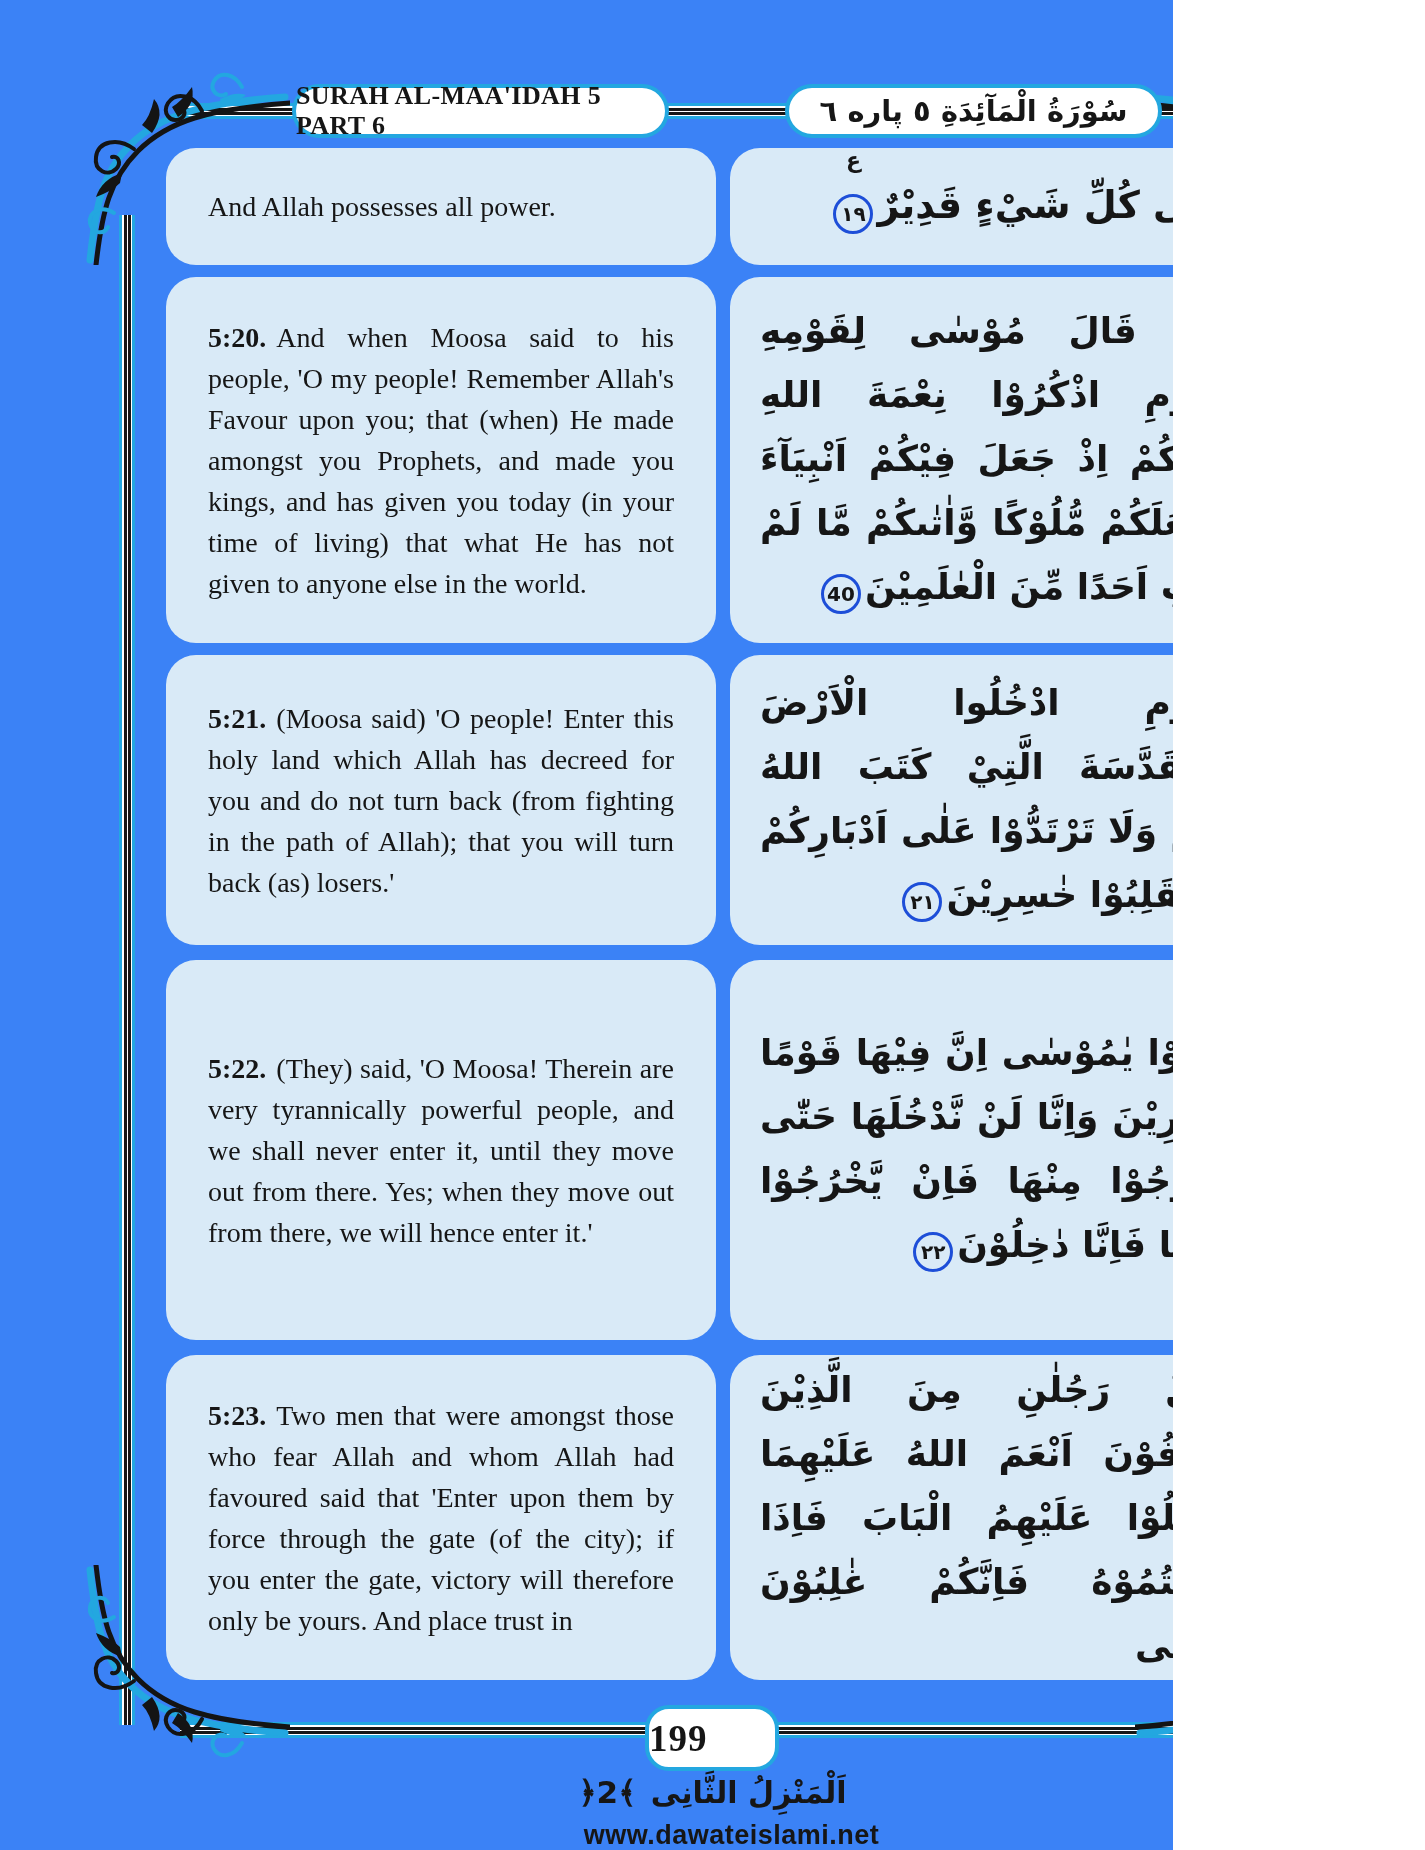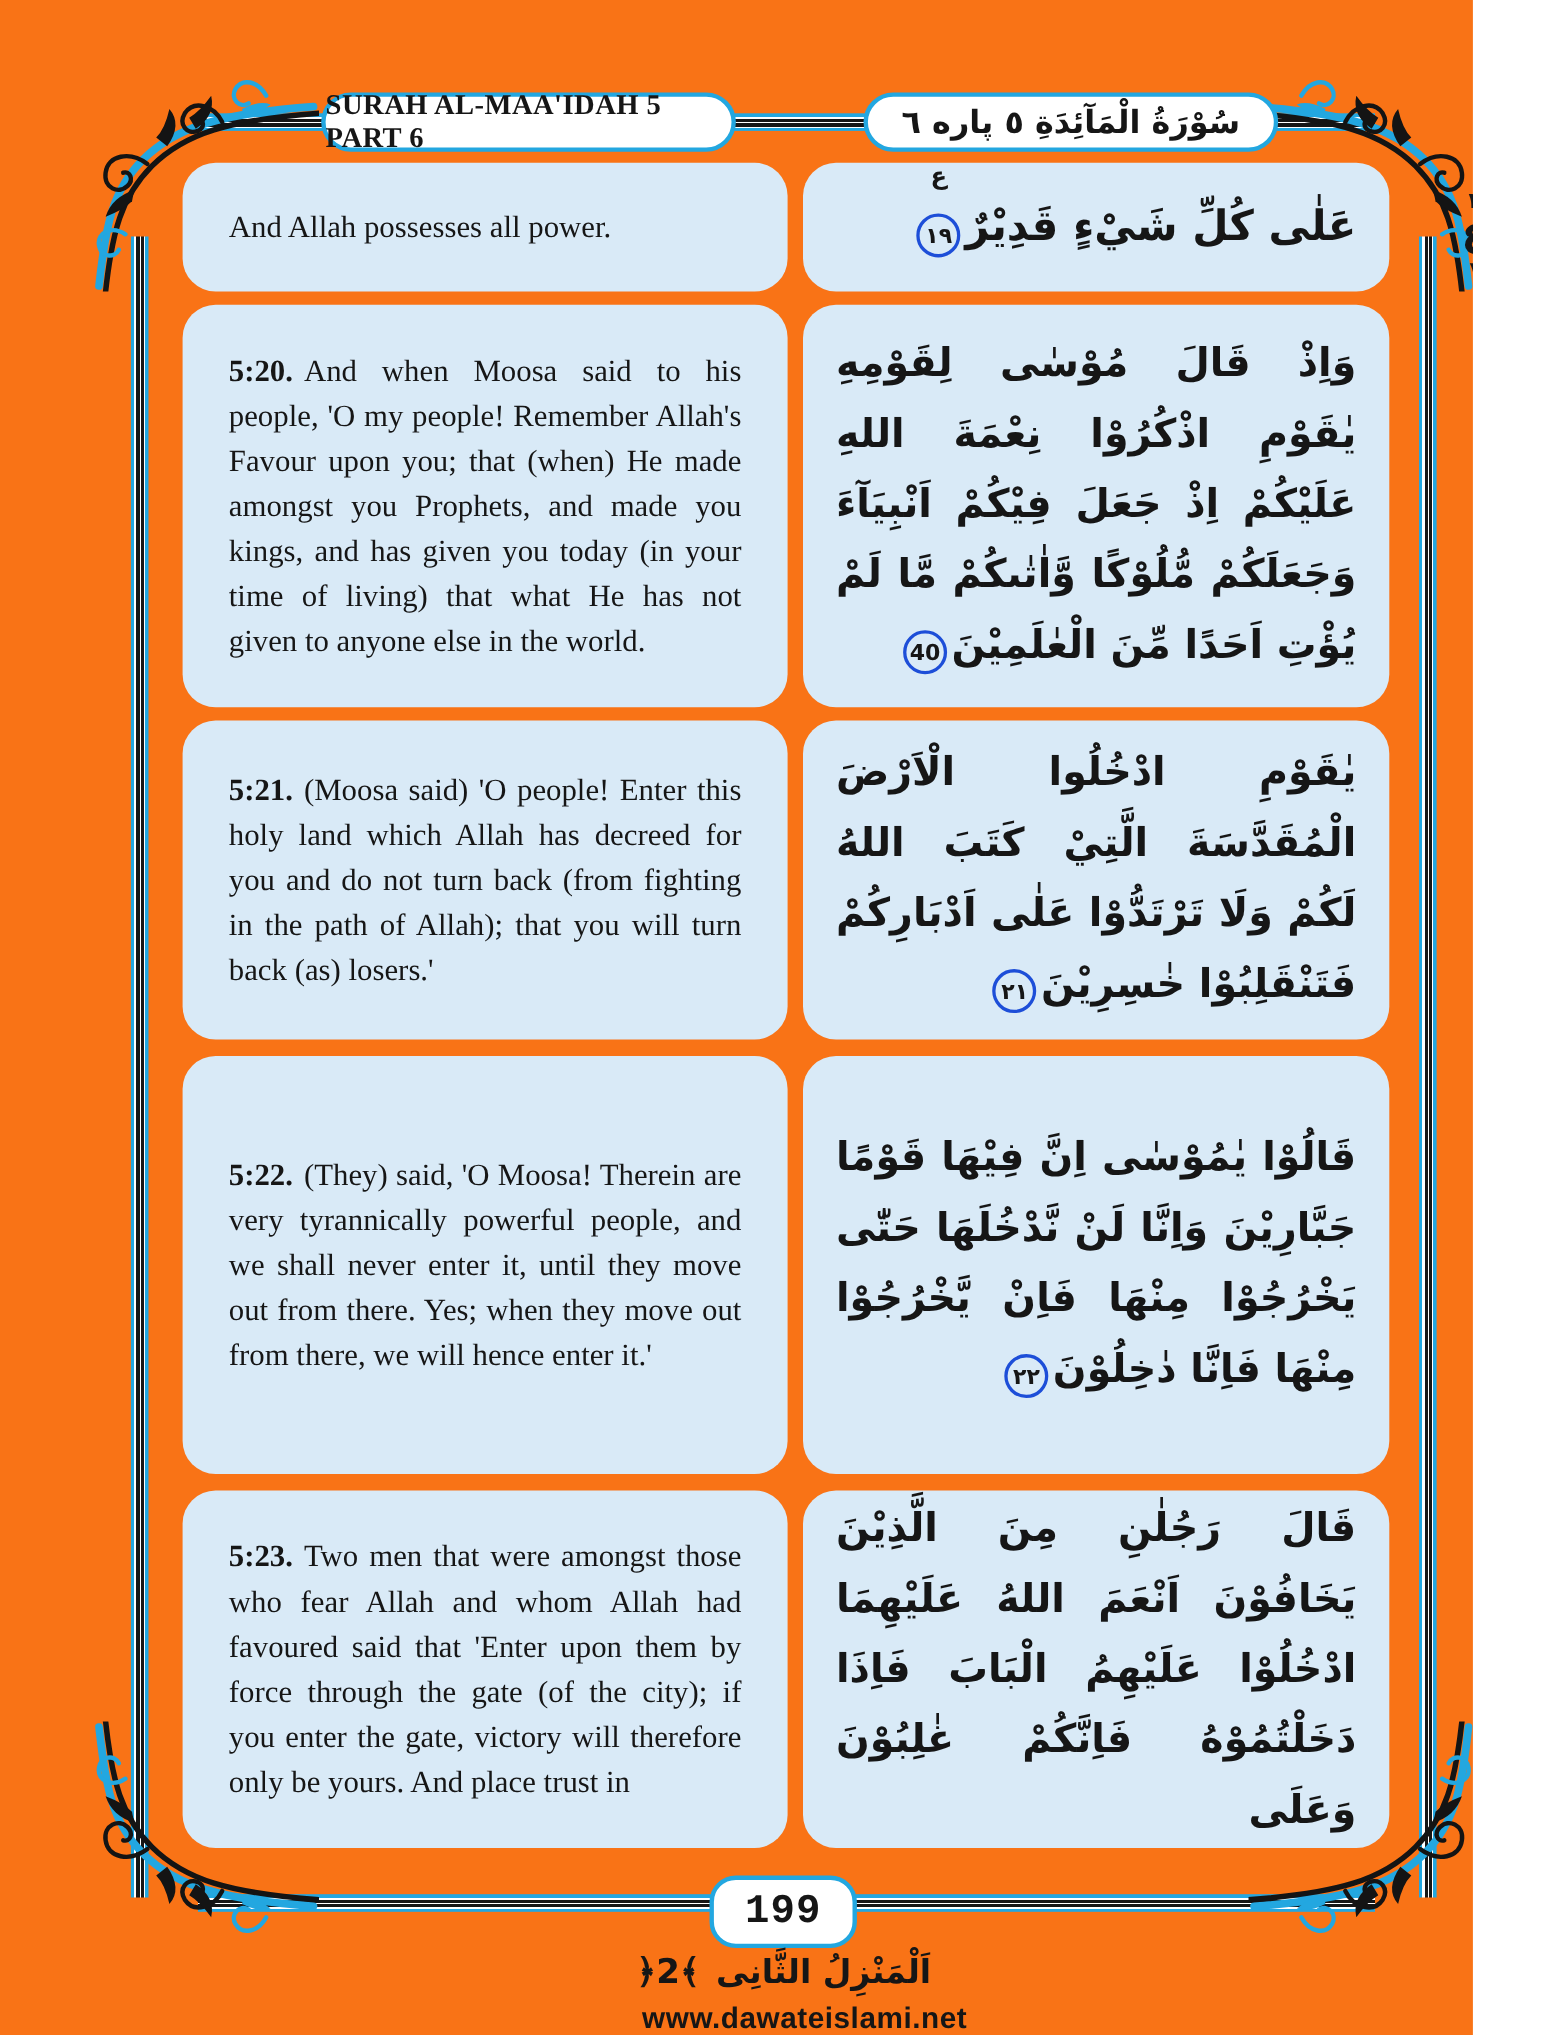--- a/index.html
+++ b/index.html
@@ -1,18 +1,18 @@
 <!DOCTYPE html>
 <html><head>
 <meta charset="utf-8">
 <style>
   html,body{margin:0;padding:0;background:#ffffff;}
   #page{
-    position:relative; width:1339px; height:1850px;
-    background:#f97316; overflow:hidden;
+    position:relative; width:1173px; height:1850px;
+    background:#3b82f6; overflow:hidden;
     font-family:"Liberation Serif", serif; color:#161616;
   }
   
   .h-rule{
     position:absolute; height:16px;
     background:linear-gradient(to bottom,
       #23A7E0 0px,#23A7E0 3px,
       #ffffff 3px,#ffffff 5px,
       #161616 5px,#161616 8px,
       #ffffff 8px,#ffffff 9px,
@@ -105,22 +105,22 @@
   .ruku-sign{
     position:absolute; top:-26px; left:50%; transform:translateX(-50%);
     font-size:22px; line-height:1;
   }
   .ruku-sign:empty{display:none;}
 
   
   #page-capsule{
     position:absolute; top:1705px; left:645px; width:134px; height:66px;
     background:#ffffff; border:4px solid #23A7E0; border-radius:24px;
-    display:flex; align-items:center; justify-content:center; z-index:3;
-    font-family:Liberation Mono, monospace; font-weight:bold; font-size:37px;
+    display:flex; align-items:center; z-index:3;
+    font-family:Liberation Serif, serif; font-weight:bold; font-size:37px;
     letter-spacing:1px; box-sizing:border-box;
   }
   #manzil-line{
     position:absolute; top:1774px; left:0; width:1425px; text-align:center;
     direction:rtl; z-index:3;
     font-family:"DejaVu Sans", sans-serif; font-weight:bold; font-size:30px;
   }
   #manzil-line .manzil-num{direction:ltr; unicode-bidi:embed; margin-right:4px; font-size:31px;}
   #site-line{
     position:absolute; top:1820px; left:0; width:1425px; text-align:center; z-index:3;

